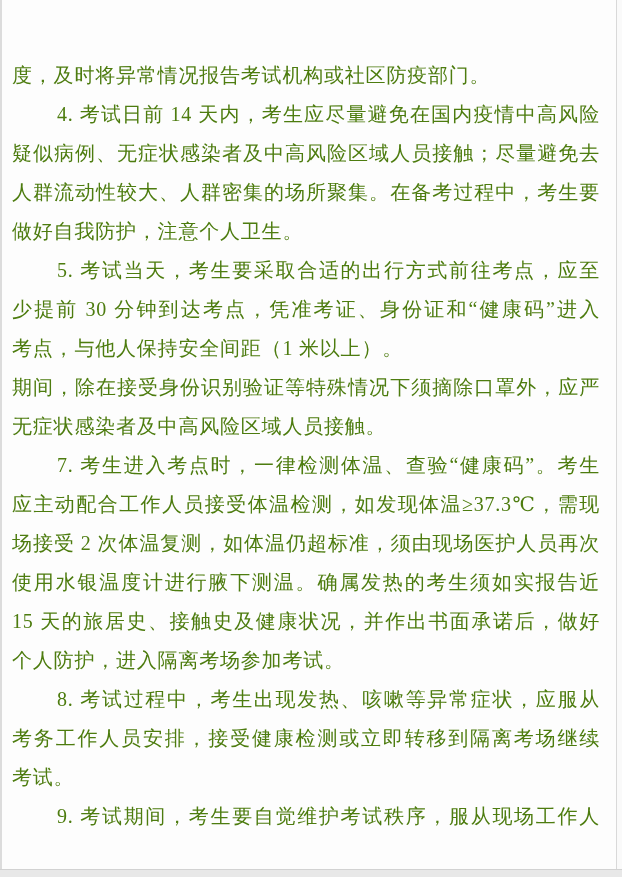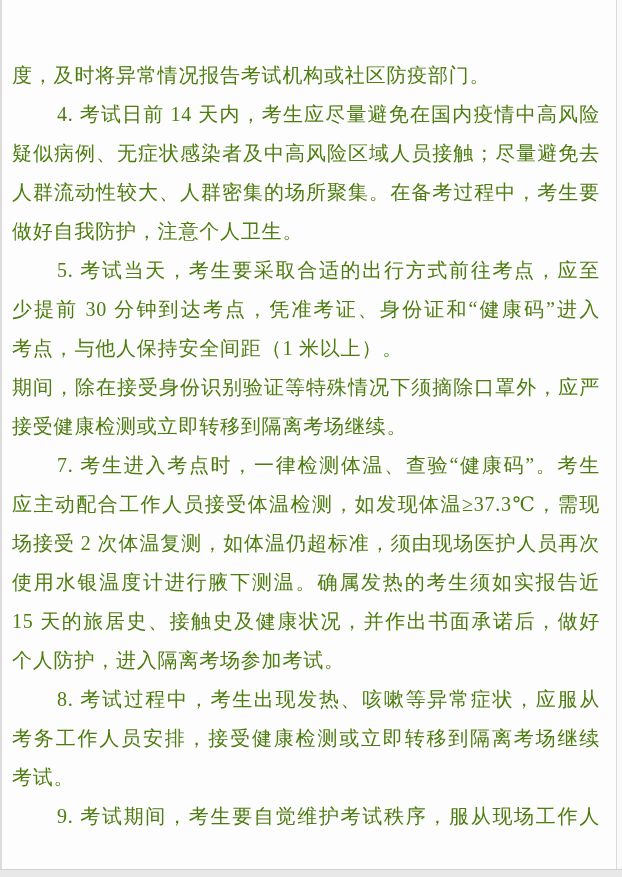--- a/index.html
+++ b/index.html
@@ -82,21 +82,21 @@
   <div class="text-block">
     <div class="ln end">度，及时将异常情况报告考试机构或社区防疫部门。</div>
     <div class="ln ind">4. 考试日前 14 天内，考生应尽量避免在国内疫情中高风险</div>
     <div class="ln">疑似病例、无症状感染者及中高风险区域人员接触；尽量避免去</div>
     <div class="ln">人群流动性较大、人群密集的场所聚集。在备考过程中，考生要</div>
     <div class="ln end">做好自我防护，注意个人卫生。</div>
     <div class="ln ind">5. 考试当天，考生要采取合适的出行方式前往考点，应至</div>
     <div class="ln">少提前 30 分钟到达考点，凭准考证、身份证和“健康码”进入</div>
     <div class="ln end">考点，与他人保持安全间距（1 米以上）。</div>
     <div class="ln">期间，除在接受身份识别验证等特殊情况下须摘除口罩外，应严</div>
-    <div class="ln end">接受健康检测或立即转移到隔离考场继续。</div>
+    <div class="ln end">无症状感染者及中高风险区域人员接触。</div>
     <div class="ln ind">7. 考生进入考点时，一律检测体温、查验“健康码”。考生</div>
     <div class="ln">应主动配合工作人员接受体温检测，如发现体温≥37.3℃，需现</div>
     <div class="ln">场接受 2 次体温复测，如体温仍超标准，须由现场医护人员再次</div>
     <div class="ln">使用水银温度计进行腋下测温。确属发热的考生须如实报告近</div>
     <div class="ln">15 天的旅居史、接触史及健康状况，并作出书面承诺后，做好</div>
     <div class="ln end">个人防护，进入隔离考场参加考试。</div>
     <div class="ln ind">8. 考试过程中，考生出现发热、咳嗽等异常症状，应服从</div>
     <div class="ln">考务工作人员安排，接受健康检测或立即转移到隔离考场继续</div>
     <div class="ln end">考试。</div>
     <div class="ln ind">9. 考试期间，考生要自觉维护考试秩序，服从现场工作人</div>

